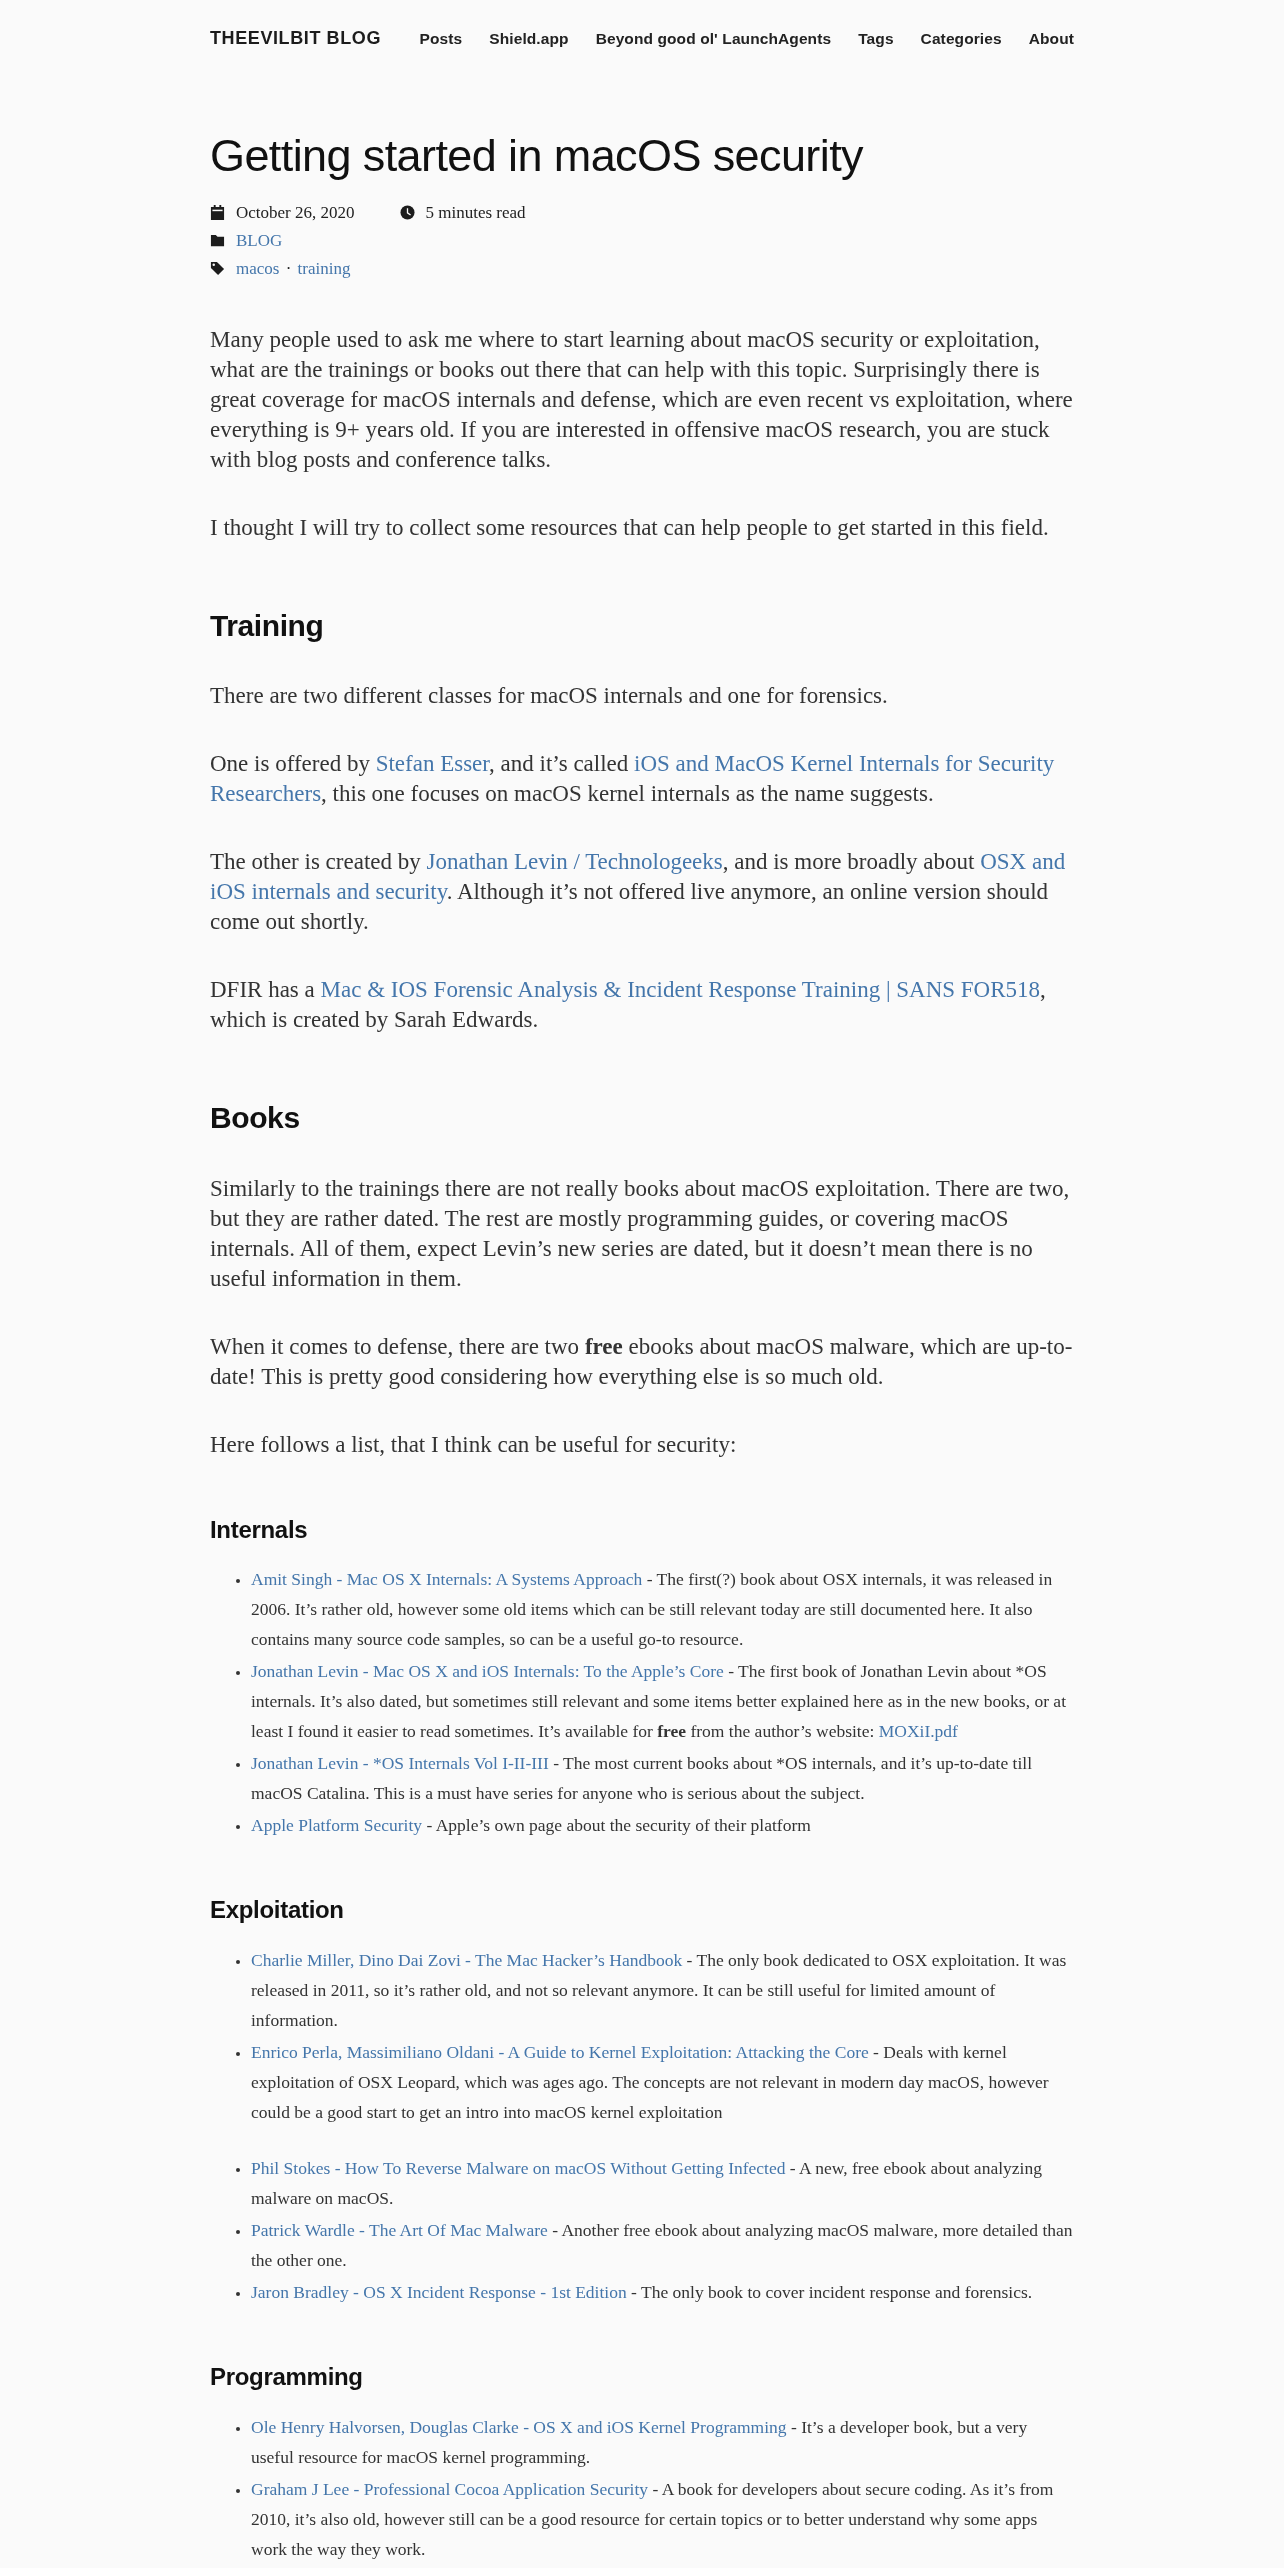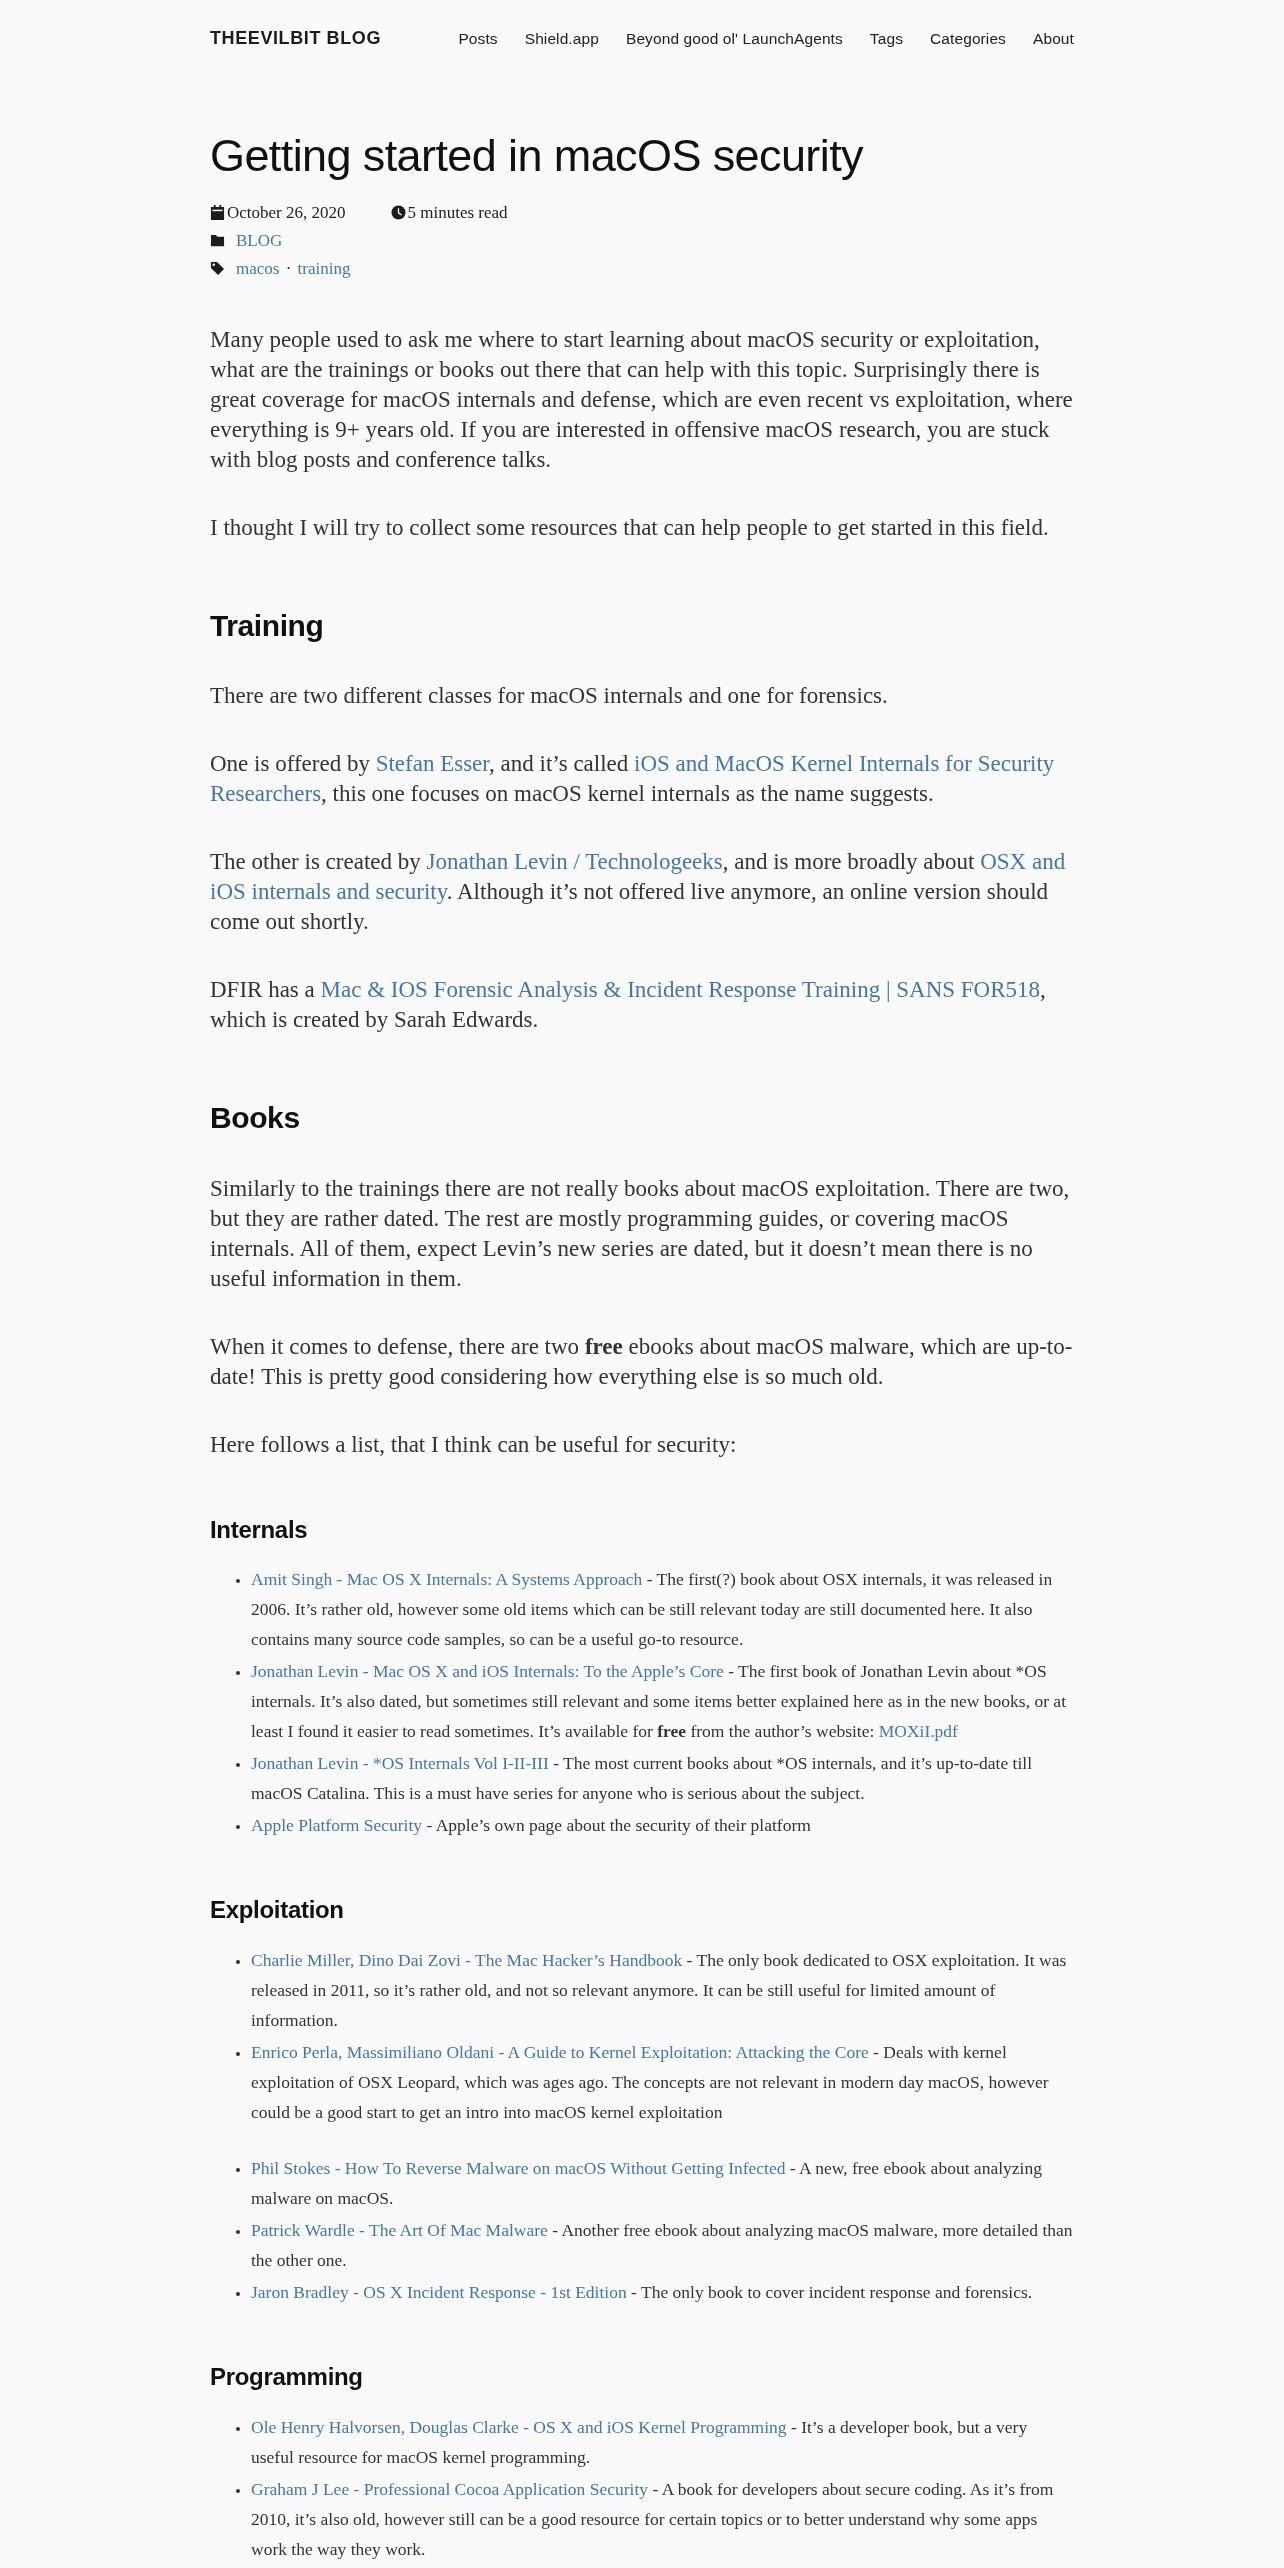--- a/index.html
+++ b/index.html
@@ -23,32 +23,32 @@
   .site-header{padding:28px 0 10px 0;}
   .site-header .container{display:flex;align-items:center;justify-content:space-between;}
   .brand{
     font-family:"Liberation Sans", sans-serif;
     font-weight:700;font-size:18px;letter-spacing:0.6px;
     color:var(--ink);text-decoration:none;
   }
   nav{display:flex;gap:27px;}
   nav a{
     font-family:"Liberation Sans", sans-serif;
-    font-weight:400;font-size:15.5px;letter-spacing:0.1px;
+    font-weight:700;font-size:15.5px;letter-spacing:0.1px;
     color:#222;text-decoration:none;
   }
   
   h1.post-title{
     font-family:"Liberation Sans", sans-serif;
     font-size:45px;font-weight:400;letter-spacing:-0.6px;
     color:#111;margin:72px 0 22px 0;line-height:1.1;
   }
   .meta{font-size:17px;color:#222;}
   .meta-row{display:flex;align-items:center;gap:11px;margin:0 0 8px 0;}
-  .meta-group{display:flex;align-items:center;gap:2px;margin-right:34px;}
+  .meta-group{display:flex;align-items:center;gap:11px;margin-right:34px;}
   .meta svg{width:15px;height:15px;fill:#1c1c1c;flex:0 0 auto;}
   .meta a{color:var(--link);text-decoration:none;}
   .tag-sep{color:#222;padding:0 2px;}
   
   article{margin-top:46px;padding-bottom:40px;}
   article p{font-size:23px;line-height:30px;margin:38px 0;}
   article h2{
     font-family:"Liberation Sans", sans-serif;
     font-size:30px;font-weight:700;letter-spacing:-0.4px;
     color:#111;margin:66px 0 12px 0;line-height:1.15;

